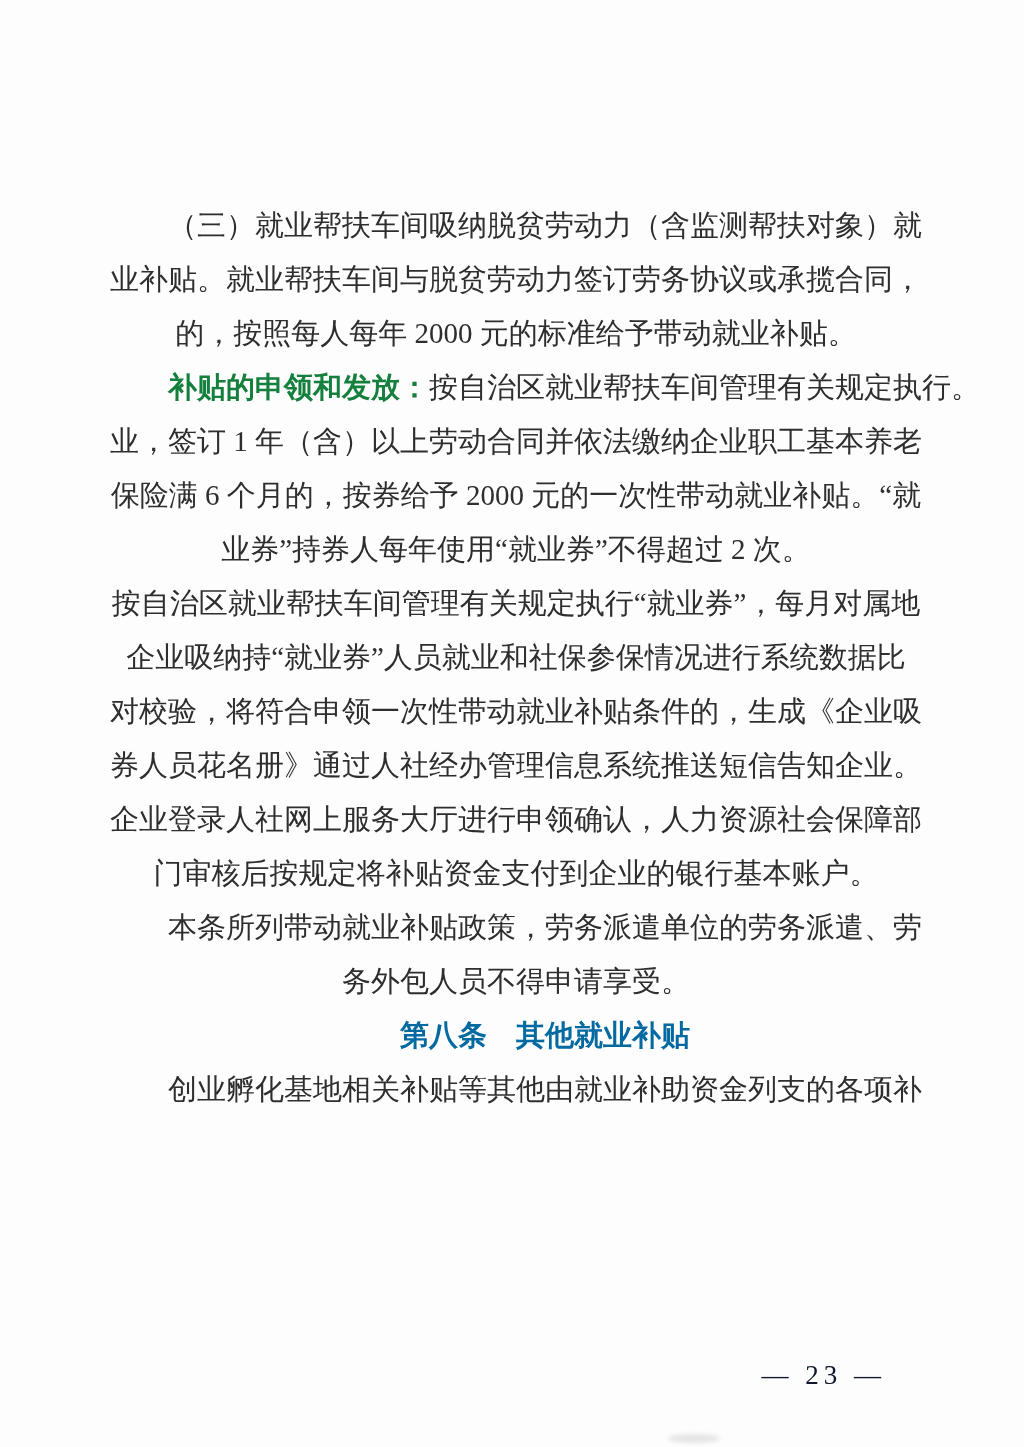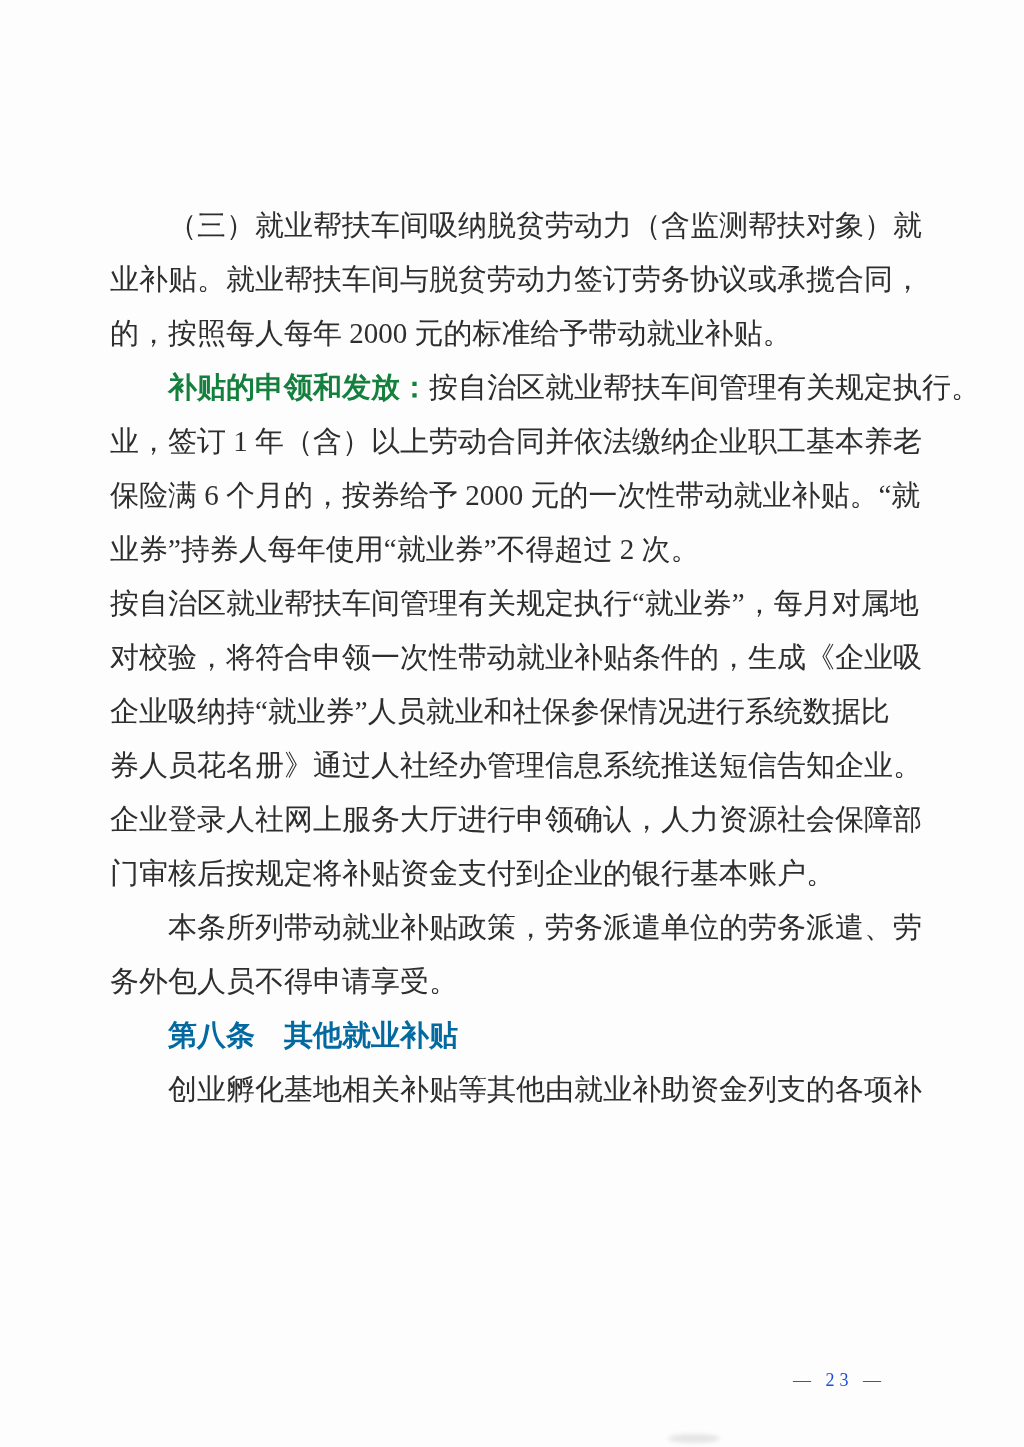--- a/index.html
+++ b/index.html
@@ -21,39 +21,39 @@
     top: 198px;
     width: 812px;
     font-size: 29px;
     line-height: 54px;
     color: #2e2e2e;
     letter-spacing: 0px;
   }
   .line {
     height: 54px;
     white-space: nowrap;
-    text-align: left;
+    text-align: center;
   }
   .line.indent {
     padding-left: 58px; 
   }
   .line .lead {
     font-weight: bold;
     color: #15803d;
   }
   .line.heading {
     font-weight: bold;
     color: #0369a1;
   }
   .page-number {
     position: absolute;
     right: 138px;
     bottom: 56px;
-    font-size: 18px;
-    color: #1d4ed8;
+    font-size: 27px;
+    color: #0f172a;
     letter-spacing: 5px;
     white-space: nowrap;
   }
   .scan-smudge {
     position: absolute;
     left: 668px;
     top: 1434px;
     width: 52px;
     height: 9px;
     background: rgba(120,120,120,0.18);
@@ -67,22 +67,22 @@
 <div class="page">
   <div class="text-block">
       <div class="line indent">（三）就业帮扶车间吸纳脱贫劳动力（含监测帮扶对象）就</div>
       <div class="line">业补贴。就业帮扶车间与脱贫劳动力签订劳务协议或承揽合同，</div>
       <div class="line">的，按照每人每年 2000 元的标准给予带动就业补贴。</div>
       <div class="line indent"><span class="lead">补贴的申领和发放：</span>按自治区就业帮扶车间管理有关规定执行。</div>
       <div class="line">业，签订 1 年（含）以上劳动合同并依法缴纳企业职工基本养老</div>
       <div class="line">保险满 6 个月的，按券给予 2000 元的一次性带动就业补贴。“就</div>
       <div class="line">业券”持券人每年使用“就业券”不得超过 2 次。</div>
       <div class="line">按自治区就业帮扶车间管理有关规定执行“就业券”，每月对属地</div>
+      <div class="line">企业吸纳持“就业券”人员就业和社保参保情况进行系统数据比</div>
       <div class="line">对校验，将符合申领一次性带动就业补贴条件的，生成《企业吸</div>
-      <div class="line">企业吸纳持“就业券”人员就业和社保参保情况进行系统数据比</div>
       <div class="line">券人员花名册》通过人社经办管理信息系统推送短信告知企业。</div>
       <div class="line">企业登录人社网上服务大厅进行申领确认，人力资源社会保障部</div>
       <div class="line">门审核后按规定将补贴资金支付到企业的银行基本账户。</div>
       <div class="line indent">本条所列带动就业补贴政策，劳务派遣单位的劳务派遣、劳</div>
       <div class="line">务外包人员不得申请享受。</div>
       <div class="line indent heading">第八条　其他就业补贴</div>
       <div class="line indent">创业孵化基地相关补贴等其他由就业补助资金列支的各项补</div>
     </div>
   <div class="page-number">— 23 —</div>
   <div class="scan-smudge"></div>

